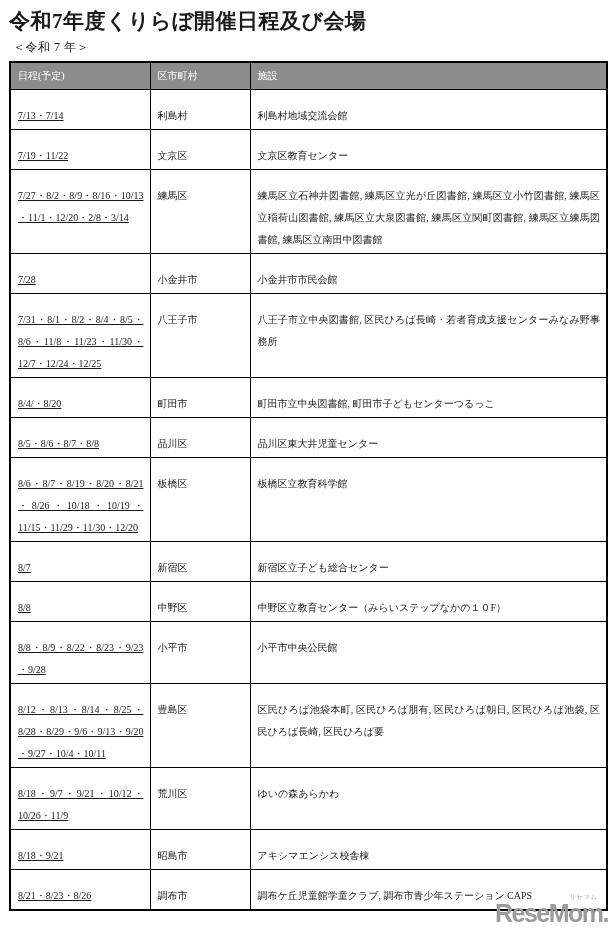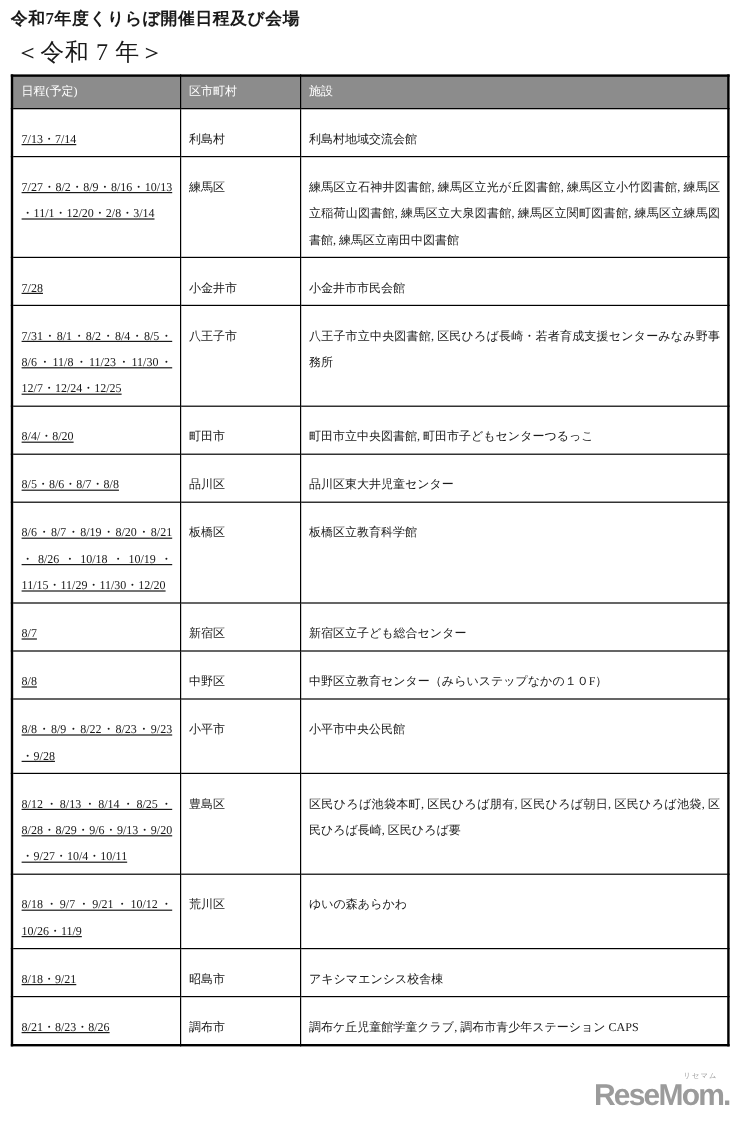--- a/index.html
+++ b/index.html
@@ -16,28 +16,28 @@
     color: #1a1a1a;
     --header-bg: #8c8c8c;
     --header-text: #ffffff;
     --border-color: #000000;
     --logo-color: #9b9b9b;
   }
   .doc {
     padding: 8px 9px 0 9px;
   }
   .doc-title {
-    font-size: 14px;
+    font-size: 21px;
     font-weight: bold;
     line-height: 1.3;
     margin: 0 0 4px 0;
     letter-spacing: 0.5px;
   }
   .doc-subtitle {
-    font-size: 20px;
+    font-size: 12px;
     margin: 0 0 5px 4px;
     letter-spacing: 0.5px;
   }
   table.schedule {
     border-collapse: collapse;
     table-layout: fixed;
     width: 597px;
     border: 2px solid var(--border-color);
   }
   table.schedule th,
@@ -121,20 +121,25 @@
         <th>施設</th>
       </tr>
     </thead>
     <tbody id="schedule-body">
         <tr>
           <td class="cell-dates">7/13・7/14</td>
           <td class="cell-municipality">利島村</td>
           <td class="cell-facility">利島村地域交流会館</td>
         </tr>
         <tr>
+          <td class="cell-dates">7/19・11/22</td>
+          <td class="cell-municipality">文京区</td>
+          <td class="cell-facility">文京区教育センター</td>
+        </tr>
+        <tr>
           <td class="cell-dates">7/27・8/2・8/9・8/16・10/13・11/1・12/20・2/8・3/14</td>
           <td class="cell-municipality">練馬区</td>
           <td class="cell-facility">練馬区立石神井図書館, 練馬区立光が丘図書館, 練馬区立小竹図書館, 練馬区立稲荷山図書館, 練馬区立大泉図書館, 練馬区立関町図書館, 練馬区立練馬図書館, 練馬区立南田中図書館</td>
         </tr>
         <tr>
           <td class="cell-dates">7/28</td>
           <td class="cell-municipality">小金井市</td>
           <td class="cell-facility">小金井市市民会館</td>
         </tr>
         <tr>

